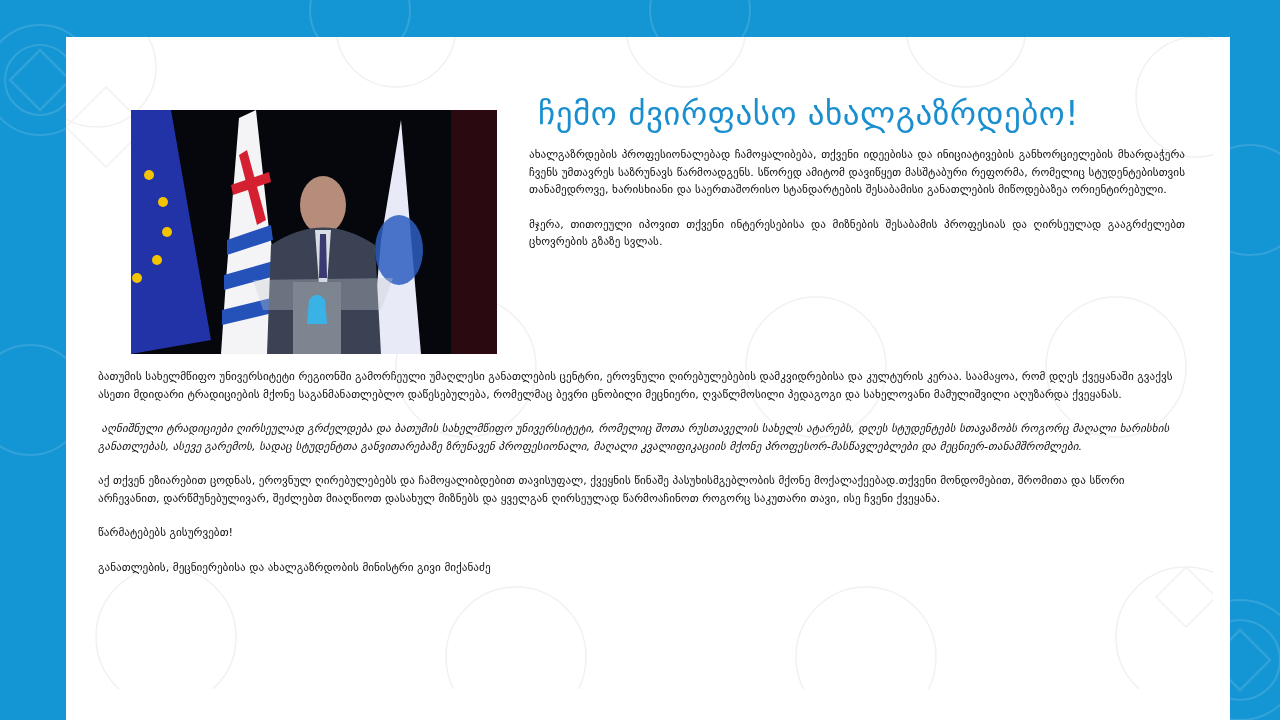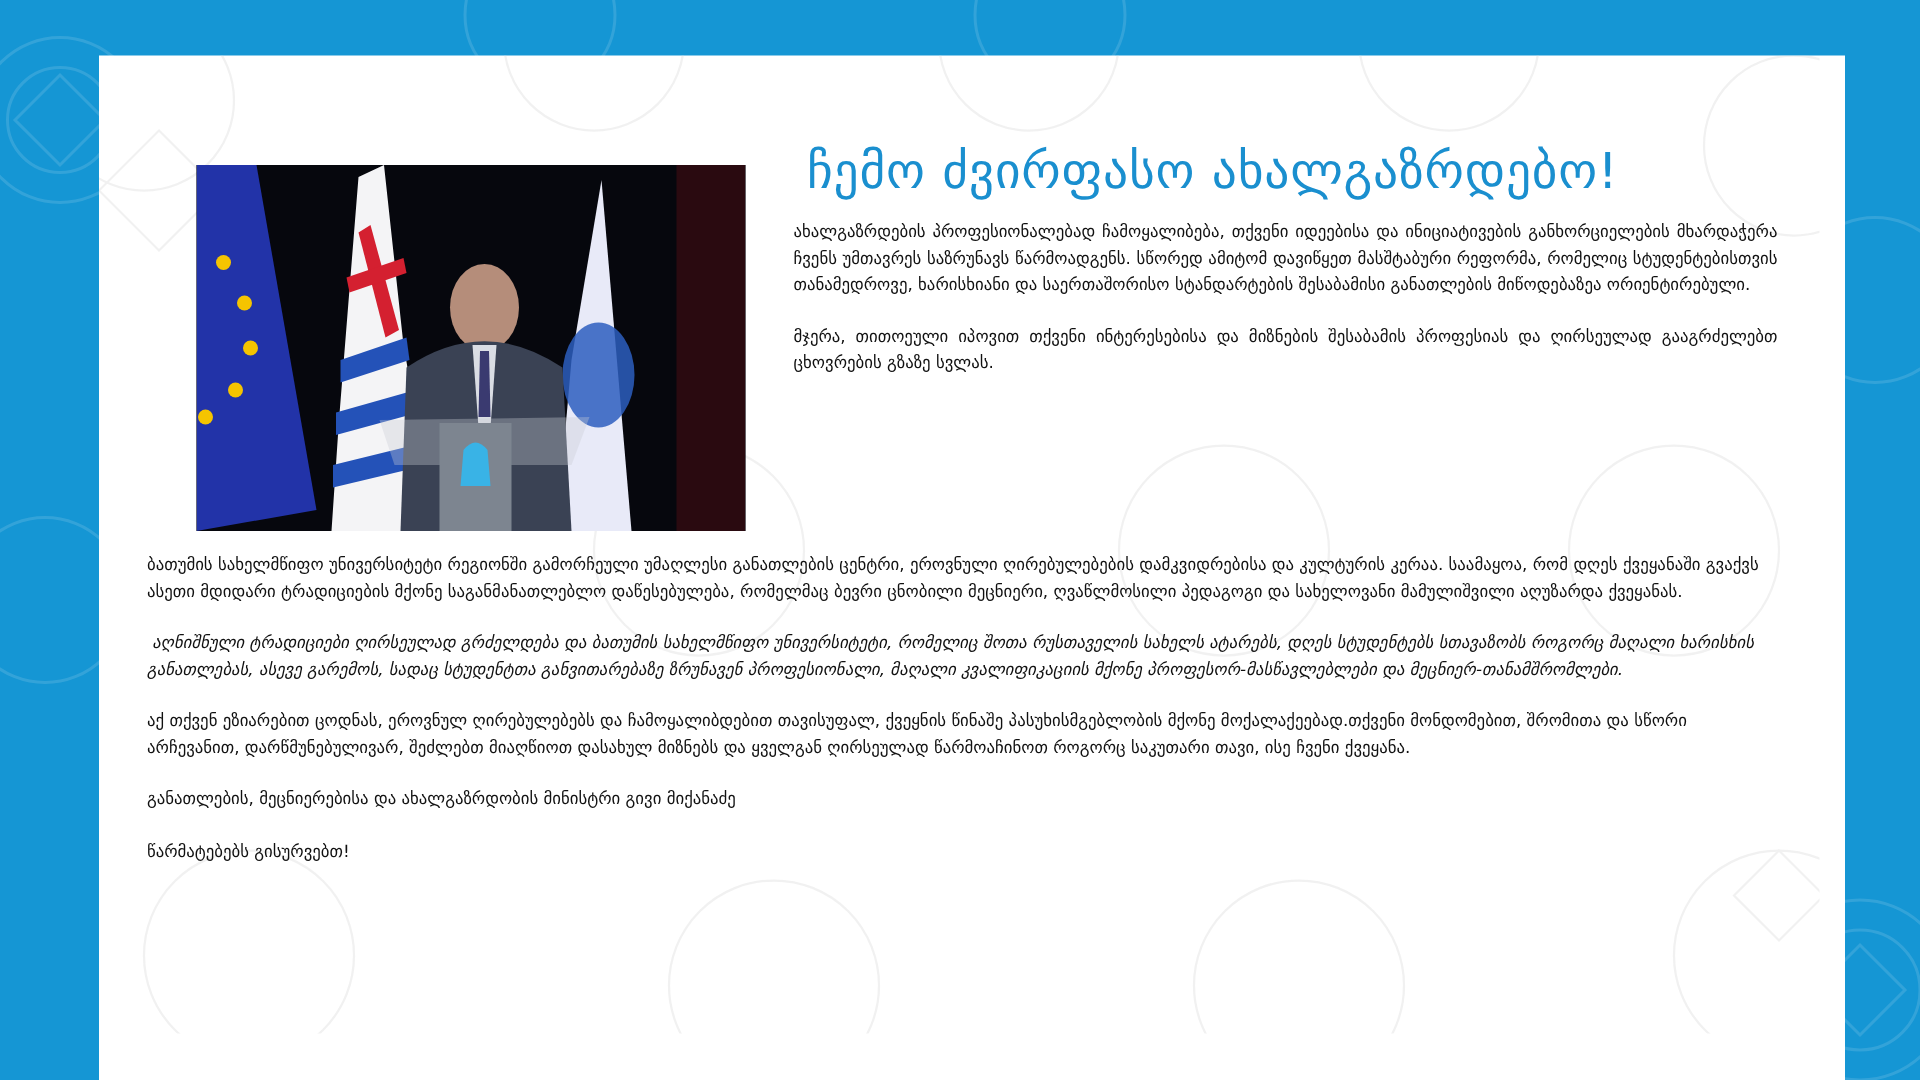--- a/index.html
+++ b/index.html
@@ -109,16 +109,16 @@
 
   <div class="intro">
     <p>ახალგაზრდების პროფესიონალებად ჩამოყალიბება, თქვენი იდეებისა და ინიციატივების განხორციელების მხარდაჭერა ჩვენს უმთავრეს საზრუნავს წარმოადგენს. სწორედ ამიტომ დავიწყეთ მასშტაბური რეფორმა, რომელიც სტუდენტებისთვის თანამედროვე, ხარისხიანი და საერთაშორისო სტანდარტების შესაბამისი განათლების მიწოდებაზეა ორიენტირებული.</p>
     <p>მჯერა, თითოეული იპოვით თქვენი ინტერესებისა და მიზნების შესაბამის პროფესიას და ღირსეულად გააგრძელებთ ცხოვრების გზაზე სვლას.</p>
   </div>
 
   <div class="body-text">
     <p>ბათუმის სახელმწიფო უნივერსიტეტი რეგიონში გამორჩეული უმაღლესი განათლების ცენტრი, ეროვნული ღირებულებების დამკვიდრებისა და კულტურის კერაა. საამაყოა, რომ დღეს ქვეყანაში გვაქვს ასეთი მდიდარი ტრადიციების მქონე საგანმანათლებლო დაწესებულება, რომელმაც ბევრი ცნობილი მეცნიერი, ღვაწლმოსილი პედაგოგი და სახელოვანი მამულიშვილი აღუზარდა ქვეყანას.</p>
     <p style="white-space: pre-wrap; font-style: italic;"> აღნიშნული ტრადიციები ღირსეულად გრძელდება და ბათუმის სახელმწიფო უნივერსიტეტი, რომელიც შოთა რუსთაველის სახელს ატარებს, დღეს სტუდენტებს სთავაზობს როგორც მაღალი ხარისხის განათლებას, ასევე გარემოს, სადაც სტუდენტთა განვითარებაზე ზრუნავენ პროფესიონალი, მაღალი კვალიფიკაციის მქონე პროფესორ-მასწავლებლები და მეცნიერ-თანამშრომლები.</p>
     <p>აქ თქვენ ეზიარებით ცოდნას, ეროვნულ ღირებულებებს და ჩამოყალიბდებით თავისუფალ, ქვეყნის წინაშე პასუხისმგებლობის მქონე მოქალაქეებად.თქვენი მონდომებით, შრომითა და სწორი არჩევანით, დარწმუნებულივარ, შეძლებთ მიაღწიოთ დასახულ მიზნებს და ყველგან ღირსეულად წარმოაჩინოთ როგორც საკუთარი თავი, ისე ჩვენი ქვეყანა.</p>
+    <p>წარმატებებს გისურვებთ!</p>
     <p>განათლების, მეცნიერებისა და ახალგაზრდობის მინისტრი გივი მიქანაძე</p>
-    <p>წარმატებებს გისურვებთ!</p>
   </div>
 </div>
 
 </body></html>

